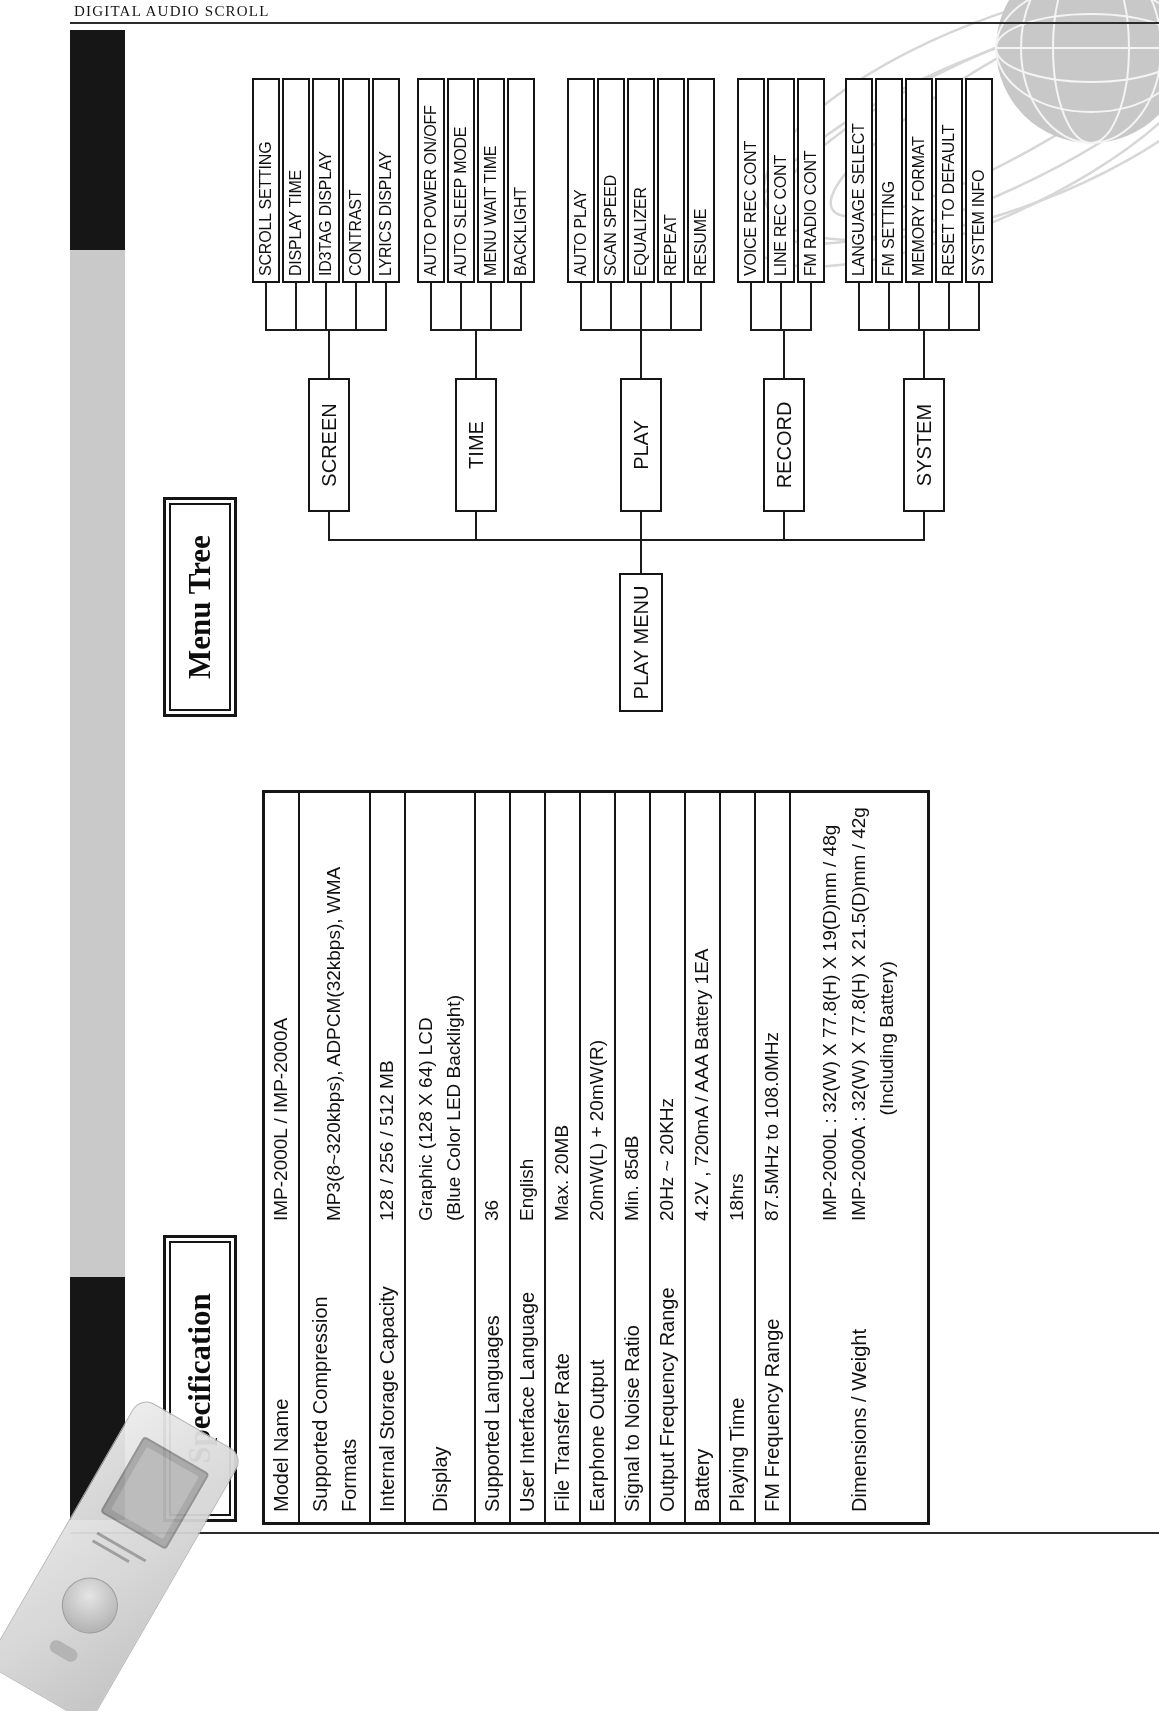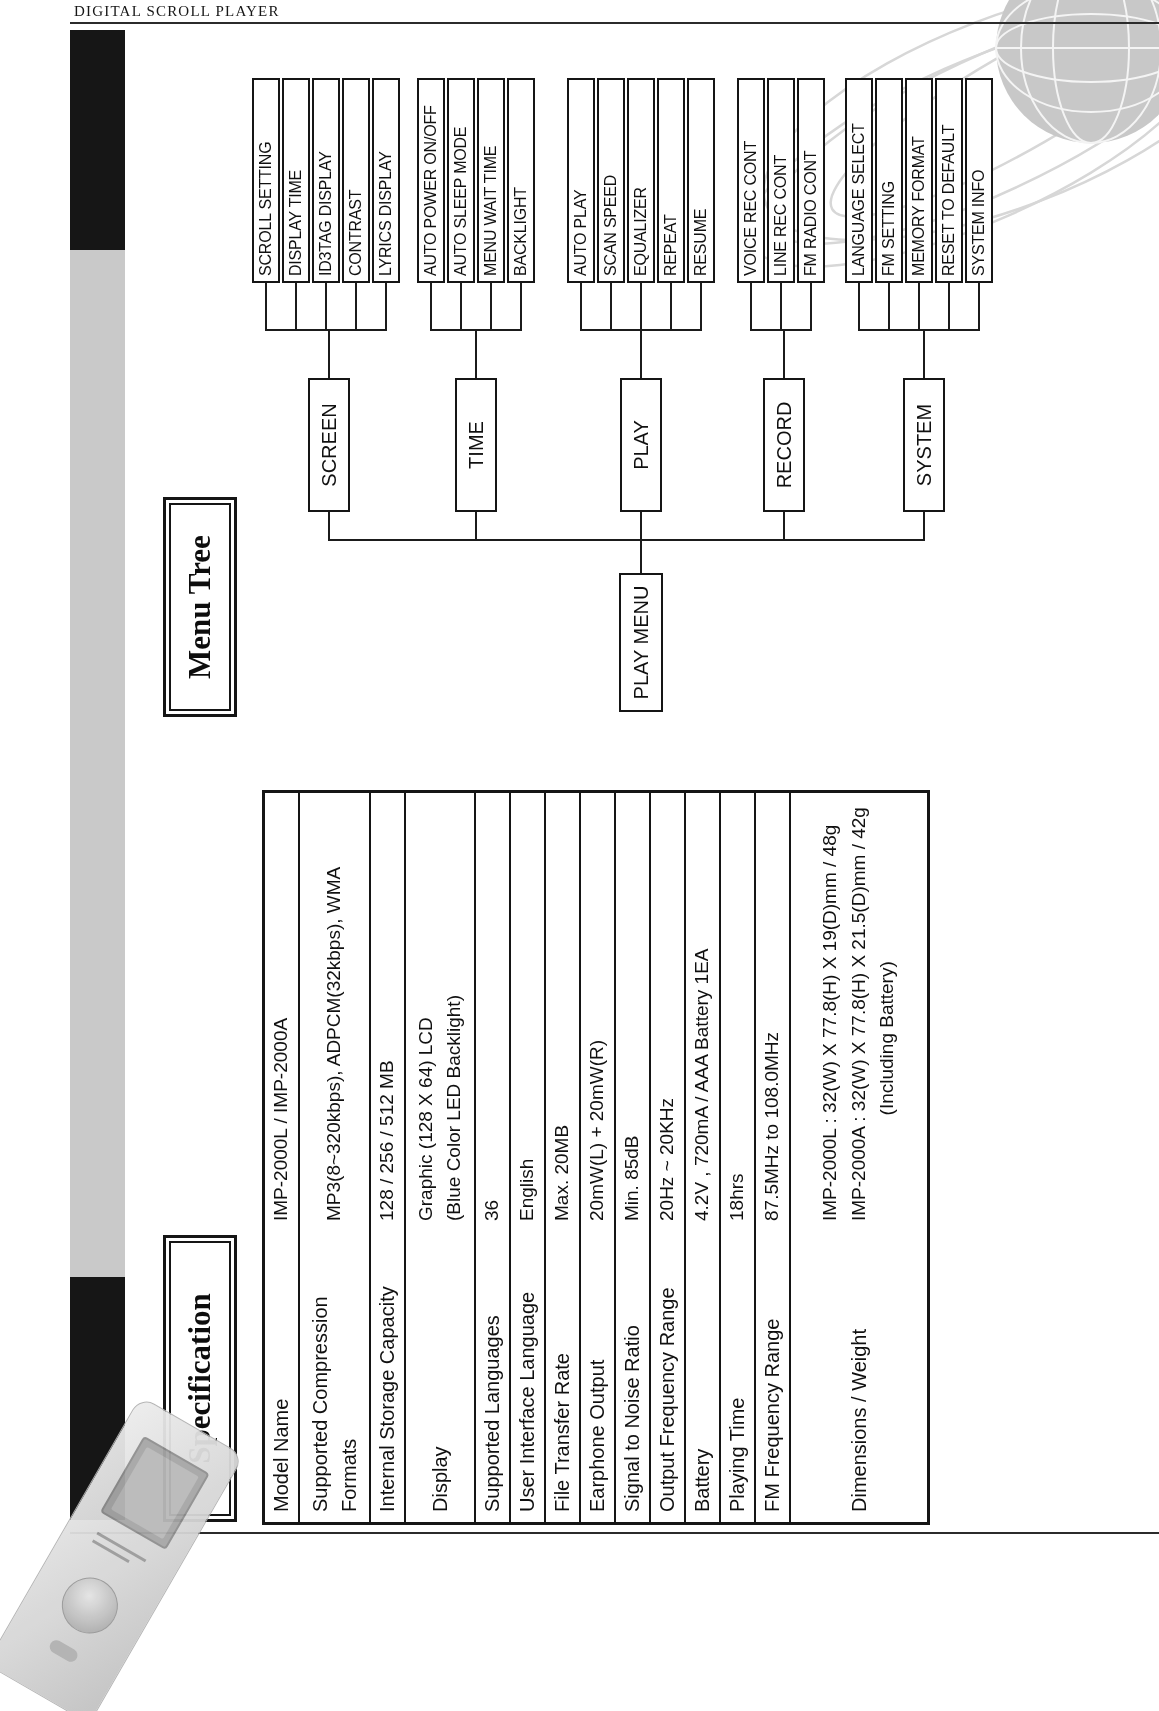--- a/index.html
+++ b/index.html
@@ -254,21 +254,21 @@
       </div>
       <div class="spec-row">
         <div class="spec-label">Dimensions / Weight</div>
         <div class="spec-value">IMP-2000L : 32(W) X 77.8(H) X 19(D)mm / 48g
 IMP-2000A : 32(W) X 77.8(H) X 21.5(D)mm / 42g
 &nbsp;&nbsp;&nbsp;&nbsp;&nbsp;&nbsp;&nbsp;&nbsp;&nbsp;&nbsp;&nbsp;&nbsp;&nbsp;&nbsp;&nbsp;&nbsp;&nbsp;&nbsp;&nbsp;&nbsp;(Including Battery)</div>
       </div>
     </div>
   </div>
 
-  <div class="header-text">DIGITAL SCROLL PLAYER</div>
+  <div class="header-text">DIGITAL AUDIO SCROLL</div>
   <div class="rule top"></div>
   <div class="bar black" style="top:30px; height:220px"></div>
   <div class="bar gray" style="top:250px; height:1027px"></div>
   <div class="bar black" style="top:1277px; height:243px"></div>
   <div class="rule bottom"></div>
 
   <div class="device-photo">
     <div class="device-body">
       <div class="device-screen"></div>
       <div class="device-line l1"></div>

